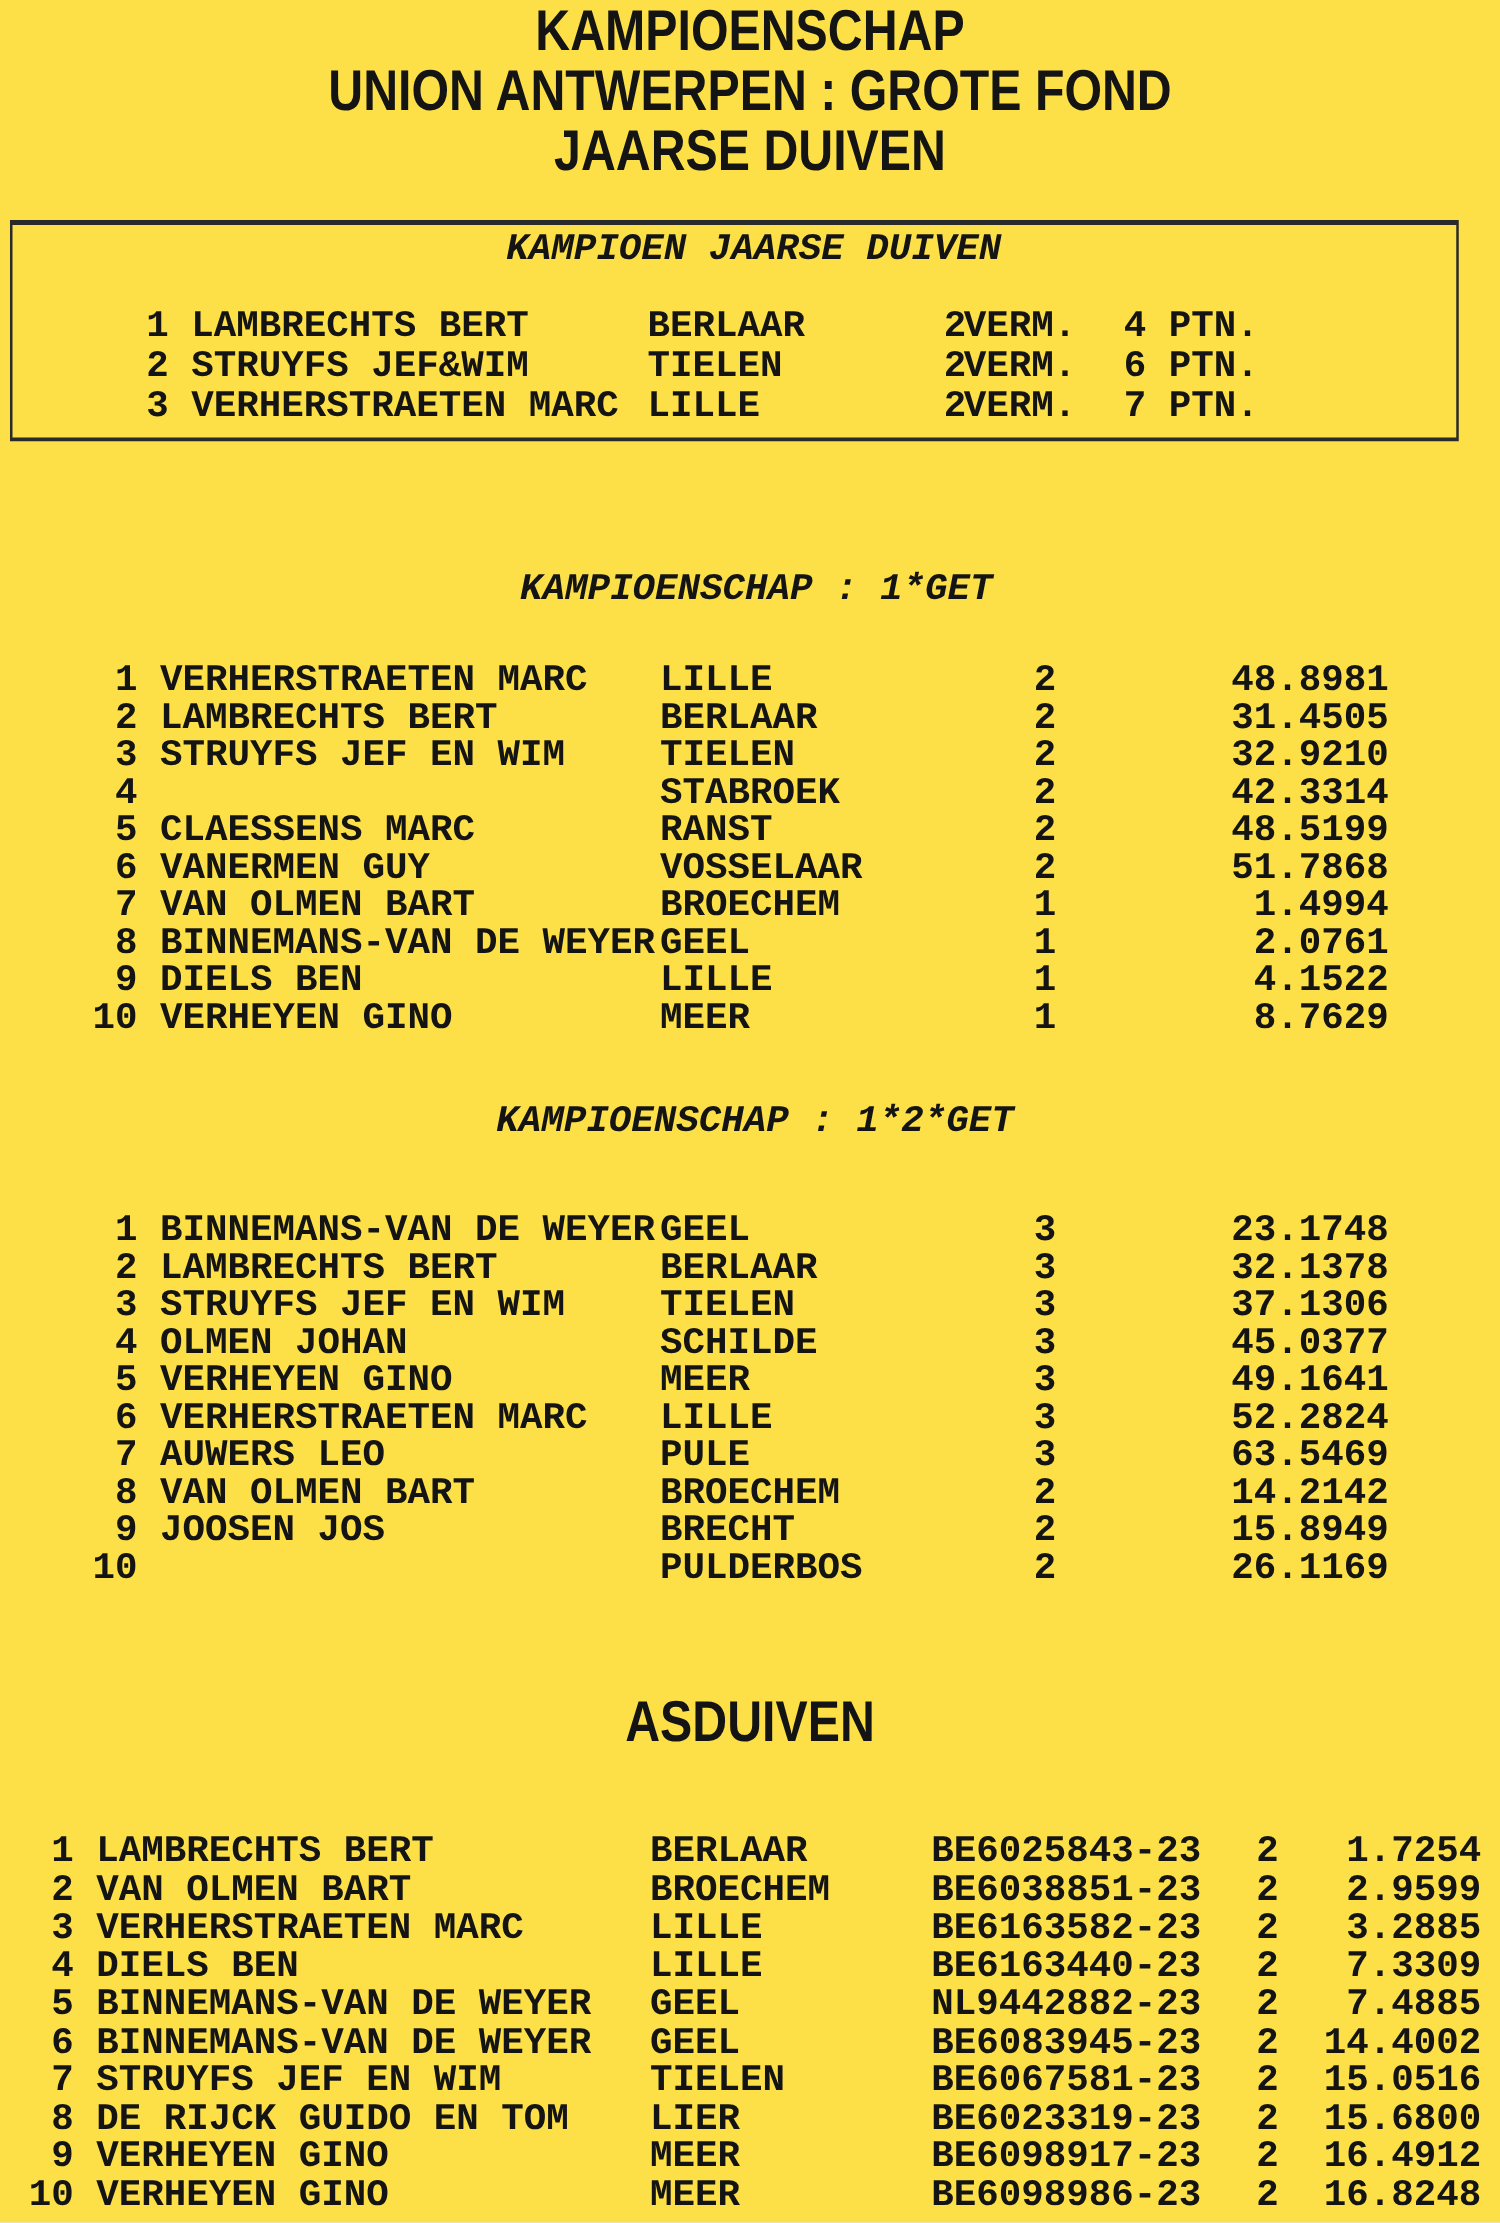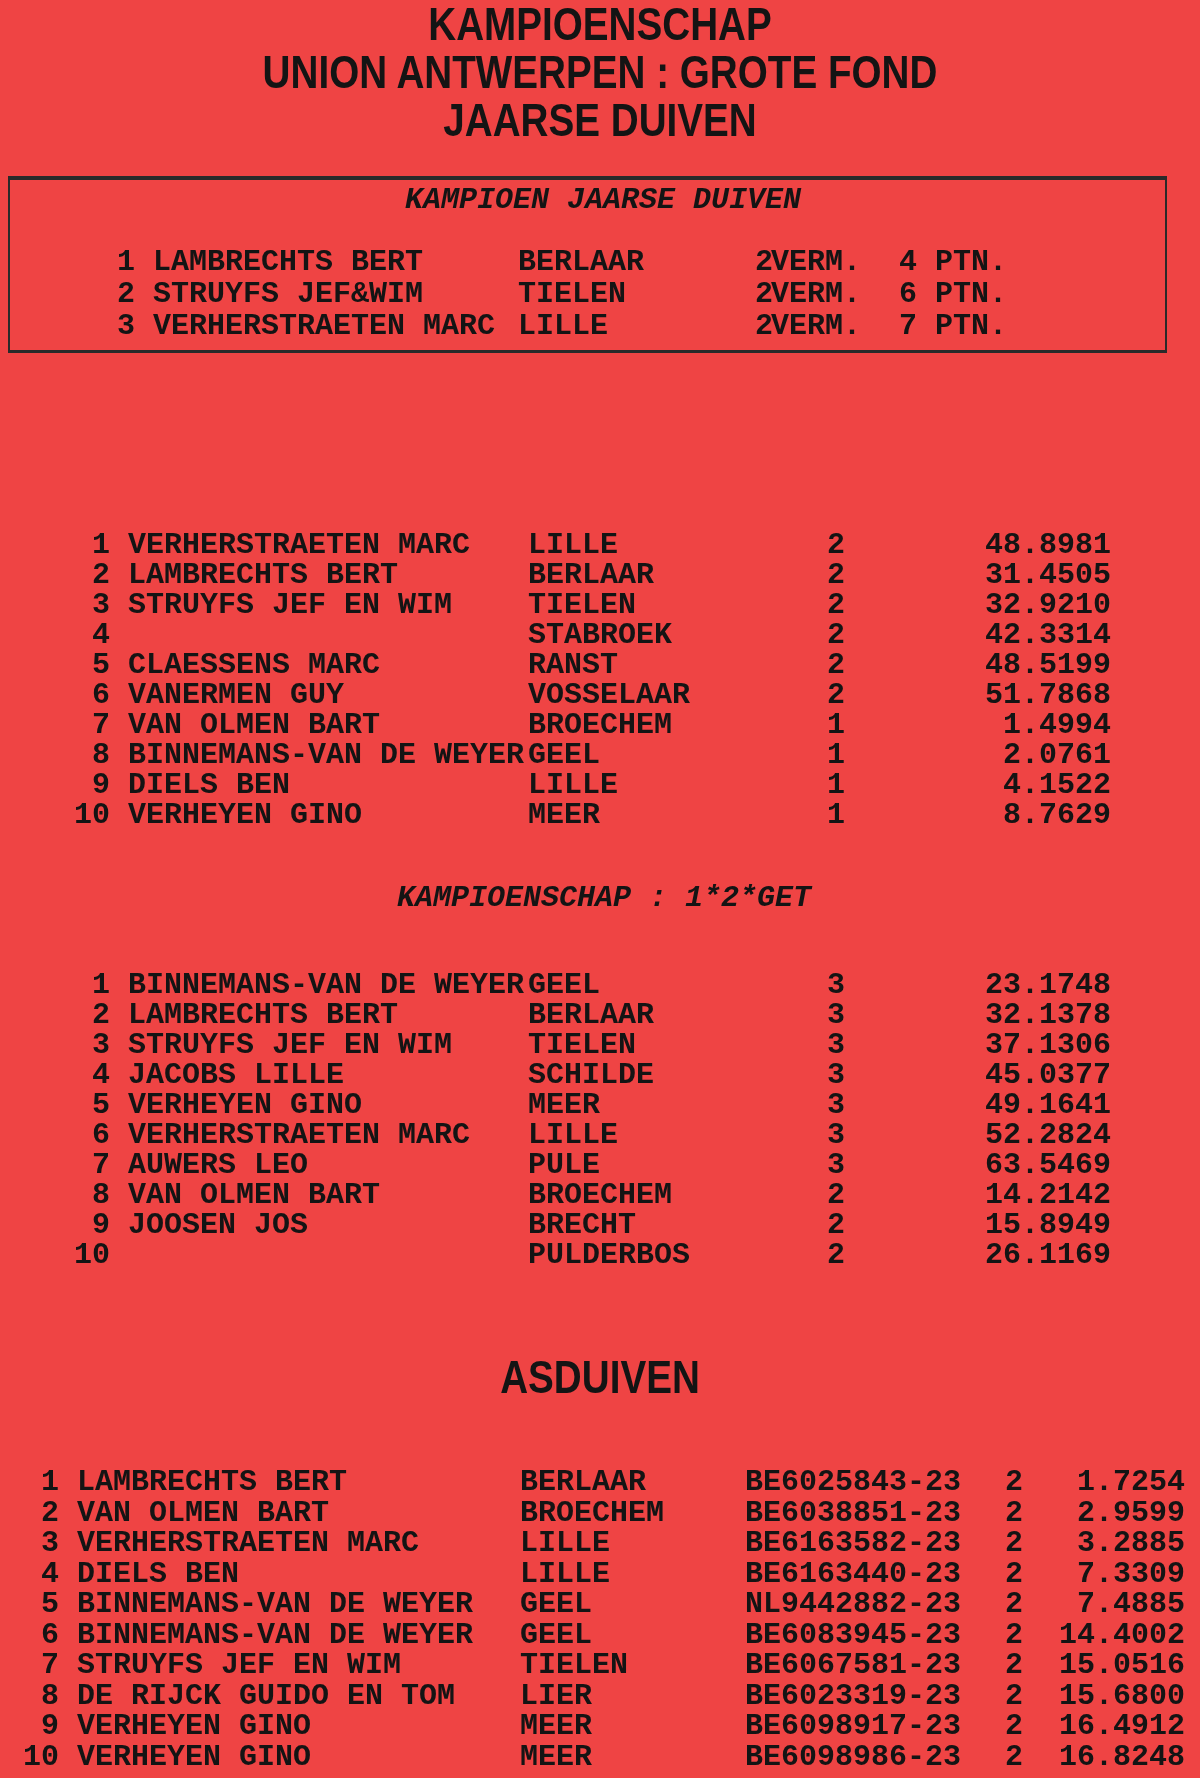--- a/index.html
+++ b/index.html
@@ -1,20 +1,20 @@
 <!DOCTYPE html>
 <html><head>
 <meta charset="utf-8">
 <style>
   html,body { margin:0; padding:0; background:#e9e9e6; }
   .page {
     position:relative;
     width:1200px; height:1778px;
     margin:0 auto;
-    background:#ef4444;
+    background:#fde047;
     color:#141414;
     font-family:"Liberation Mono", monospace;
     overflow:hidden;
   }
   
   .titles { position:absolute; top:0; left:0; width:1200px; text-align:center; }
   .title-line {
     font-family:"Liberation Sans", sans-serif;
     font-weight:bold; font-size:46px; line-height:48px;
     transform:scaleX(0.84); transform-origin:50% 50%;
@@ -121,20 +121,21 @@
       <span class="box-rank right">3</span>
       <span class="box-name">VERHERSTRAETEN MARC</span>
       <span class="box-city">LILLE</span>
       <span class="box-verm">2</span>
       <span class="box-vermlbl">VERM.</span>
       <span class="box-ptn">7</span>
       <span class="box-ptnlbl">PTN.</span>
     </div>
     </div>
 
+  <div class="mono-heading h-sec1">KAMPIOENSCHAP : 1*GET</div>
 
   <div class="rows rows-sec1">
 
   <div class="row">
       <span class="sec-rank right">1</span>
       <span class="sec-name">VERHERSTRAETEN MARC</span>
       <span class="sec-city">LILLE</span>
       <span class="sec-count">2</span>
       <span class="sec-value right">48.8981</span>
     </div>
@@ -222,21 +223,21 @@
     </div>
       <div class="row">
       <span class="sec-rank right">3</span>
       <span class="sec-name">STRUYFS JEF EN WIM</span>
       <span class="sec-city">TIELEN</span>
       <span class="sec-count">3</span>
       <span class="sec-value right">37.1306</span>
     </div>
       <div class="row">
       <span class="sec-rank right">4</span>
-      <span class="sec-name">JACOBS LILLE</span>
+      <span class="sec-name">OLMEN JOHAN</span>
       <span class="sec-city">SCHILDE</span>
       <span class="sec-count">3</span>
       <span class="sec-value right">45.0377</span>
     </div>
       <div class="row">
       <span class="sec-rank right">5</span>
       <span class="sec-name">VERHEYEN GINO</span>
       <span class="sec-city">MEER</span>
       <span class="sec-count">3</span>
       <span class="sec-value right">49.1641</span>

